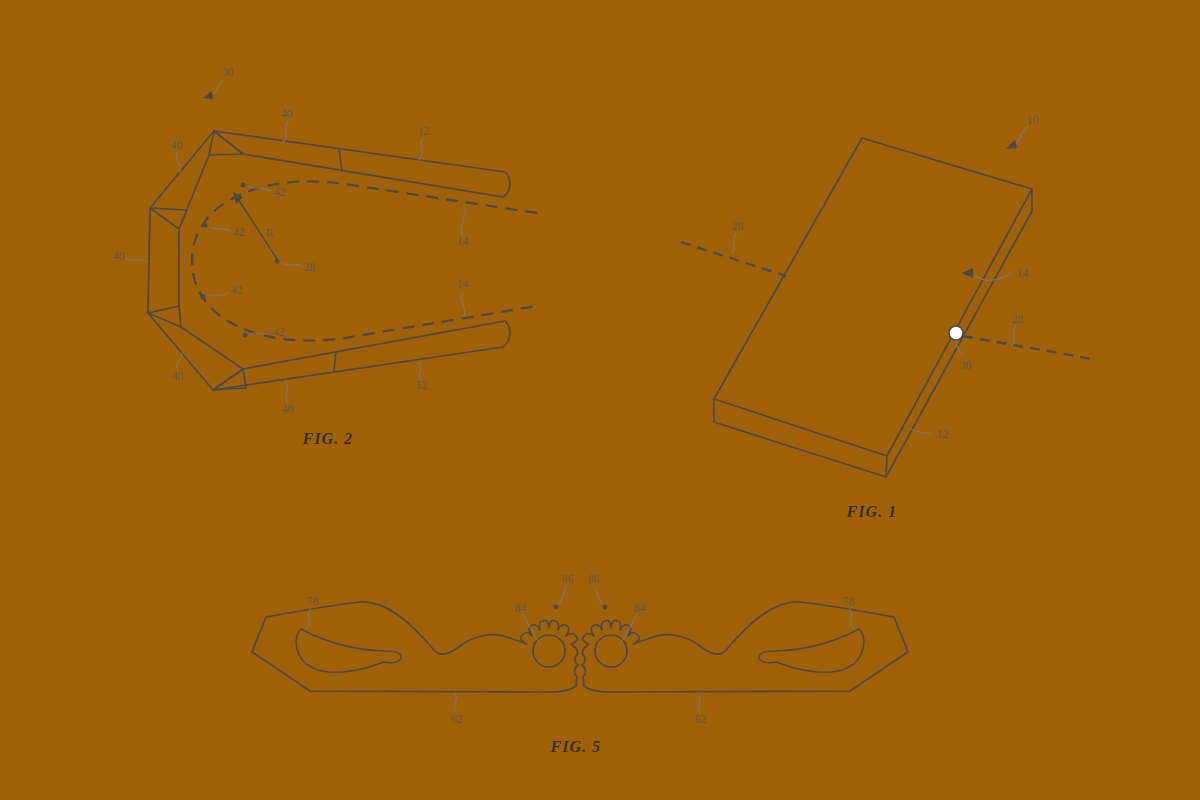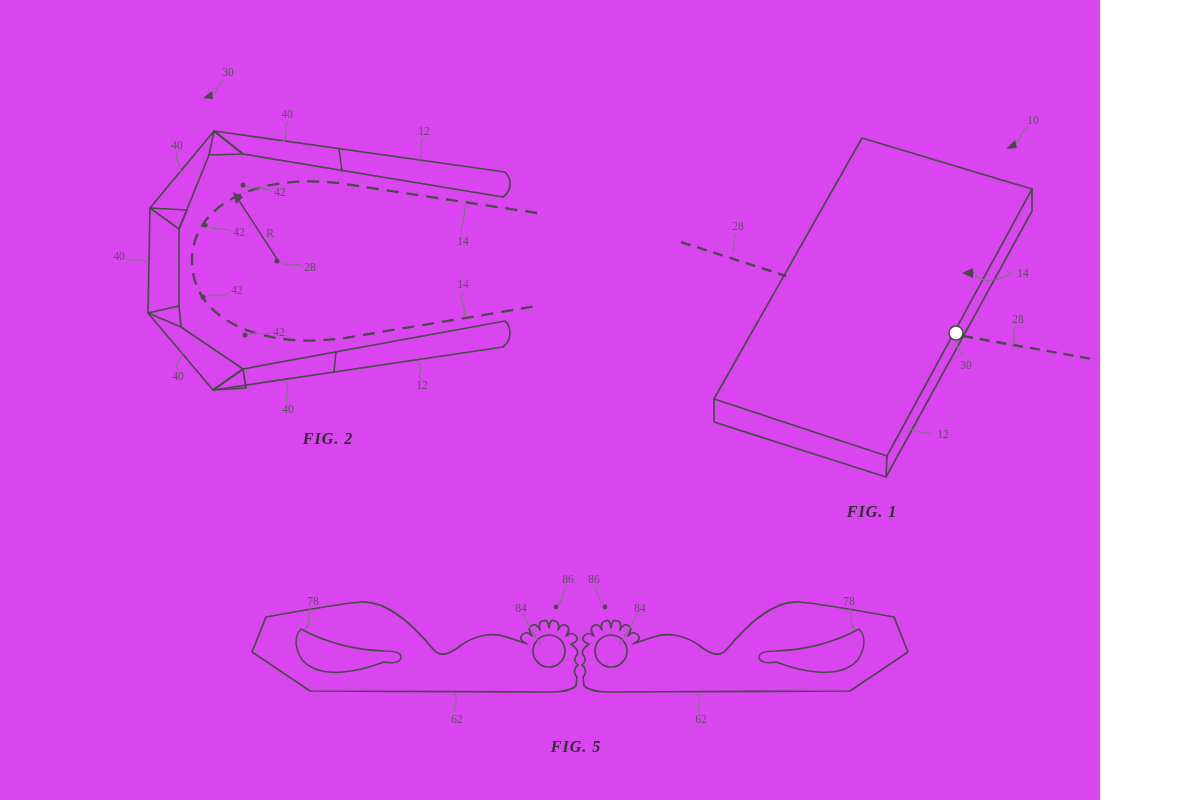--- a/index.html
+++ b/index.html
@@ -1,16 +1,16 @@
 <!DOCTYPE html>
 <html><head>
 <meta charset="utf-8">
 <style>
   html,body{margin:0;padding:0;background:#ffffff;}
-  .stage{position:relative;width:1100px;height:800px;background:#d946ef;overflow:hidden;
+  .stage{position:relative;width:1200px;height:800px;background:#a16207;overflow:hidden;
          font-family:"Liberation Serif", serif;}
   svg{display:block;}
   .ref-label{font-family:"Liberation Serif", serif;font-size:11.5px;fill:#575757;}
   .fig-caption{font-family:"Liberation Serif", serif;font-size:16px;font-weight:bold;
                font-style:italic;fill:#2e2e2e;letter-spacing:1px;}
   .main{fill:none;stroke:#4a4a4a;stroke-width:1.7;stroke-linejoin:round;stroke-linecap:round;}
   .thin{fill:none;stroke:#4a4a4a;stroke-width:1.5;stroke-linejoin:round;stroke-linecap:round;}
   .dashed{fill:none;stroke:#4a4a4a;stroke-width:2.3;stroke-dasharray:12 8;stroke-linecap:butt;}
   .dashed1{fill:none;stroke:#4a4a4a;stroke-width:2.4;stroke-dasharray:10 7;stroke-linecap:butt;}
   .leader{fill:none;stroke:#787878;stroke-width:1.1;stroke-linecap:round;}

